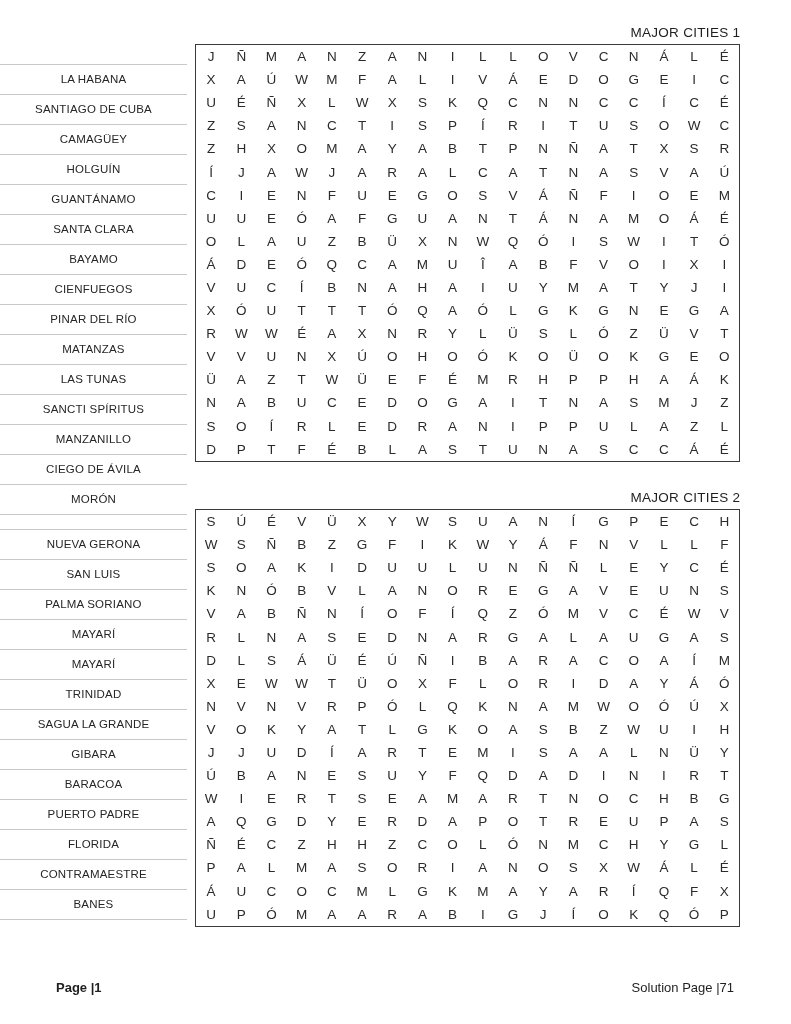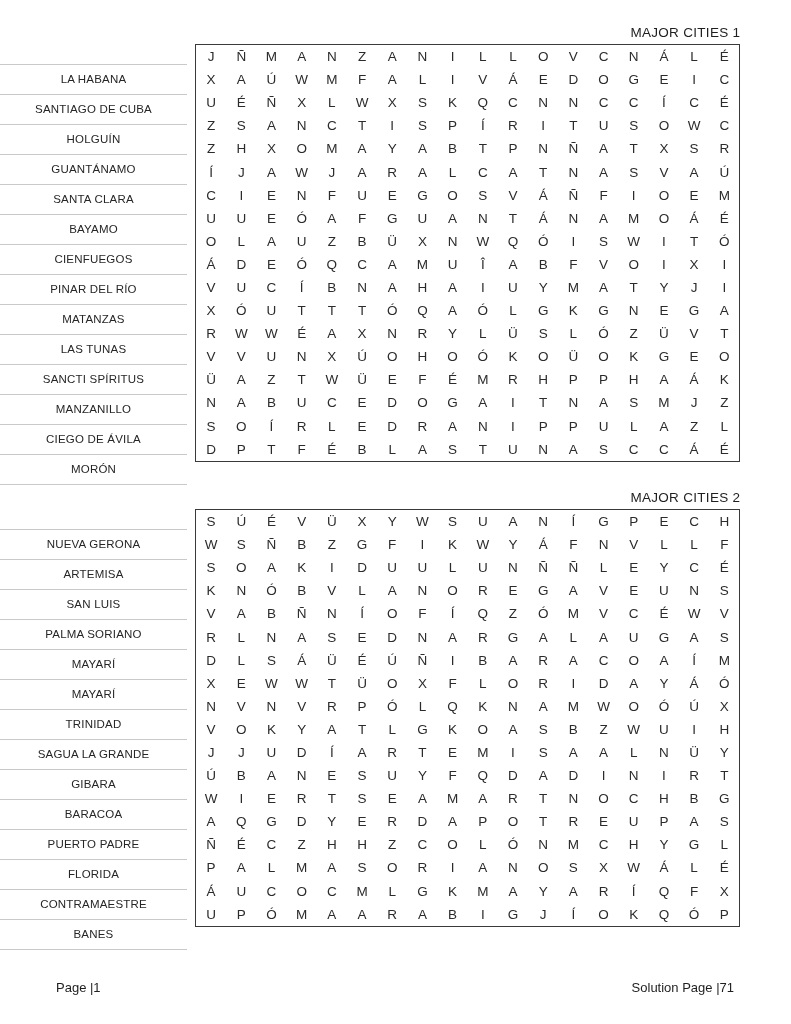--- a/index.html
+++ b/index.html
@@ -96,20 +96,21 @@
     right: 0;
     bottom: 24px;
     height: 20px;
     font-size: 13px;
     color: #1f1f1f;
   }
   .footer-left {
     position: absolute;
     left: 56px;
     top: 0;
+    font-weight: bold;
   }
   .footer-right {
     position: absolute;
     right: 57px;
     top: 0;
     text-align: center;
   }
 </style>
 </head>
 <body>
@@ -120,20 +121,23 @@
     <div class="words-col">
       <table class="words-table">
         <tbody>
             <tr class="word-row">
               <td class="word-cell">LA HABANA</td>
             </tr>
             <tr class="word-row">
               <td class="word-cell">SANTIAGO DE CUBA</td>
             </tr>
             <tr class="word-row">
+              <td class="word-cell">CAMAGÜEY</td>
+            </tr>
+            <tr class="word-row">
               <td class="word-cell">HOLGUÍN</td>
             </tr>
             <tr class="word-row">
               <td class="word-cell">GUANTÁNAMO</td>
             </tr>
             <tr class="word-row">
               <td class="word-cell">SANTA CLARA</td>
             </tr>
             <tr class="word-row">
               <td class="word-cell">BAYAMO</td>
@@ -533,23 +537,20 @@
       </table>
     </div>
   </div>
 
   <div class="puzzle" id="puzzle-2">
     <div class="words-col">
       <table class="words-table">
         <tbody>
             <tr class="word-row">
               <td class="word-cell">NUEVA GERONA</td>
-            </tr>
-            <tr class="word-row">
-              <td class="word-cell">ARTEMISA</td>
             </tr>
             <tr class="word-row">
               <td class="word-cell">SAN LUIS</td>
             </tr>
             <tr class="word-row">
               <td class="word-cell">PALMA SORIANO</td>
             </tr>
             <tr class="word-row">
               <td class="word-cell">MAYARÍ</td>
             </tr>

